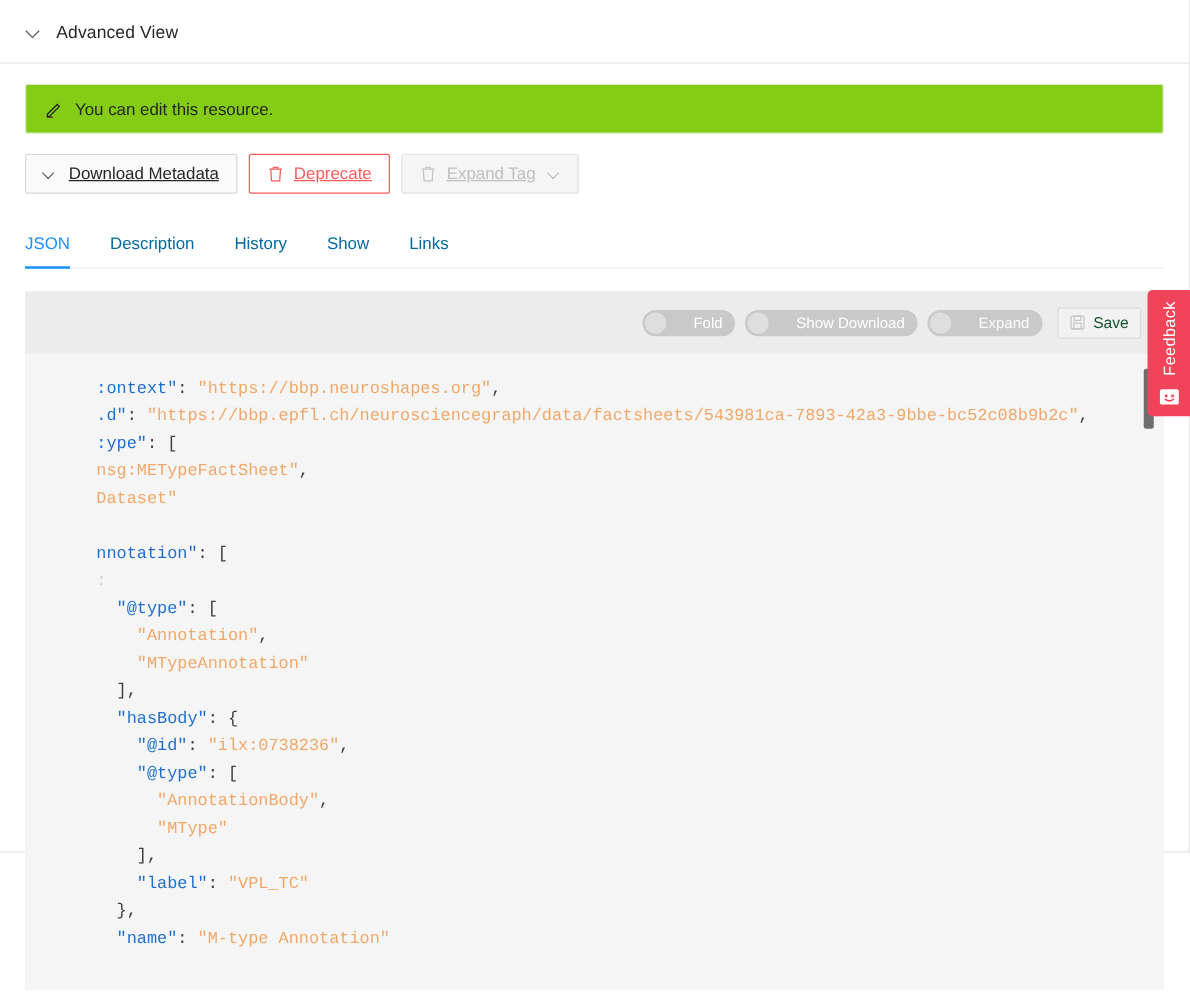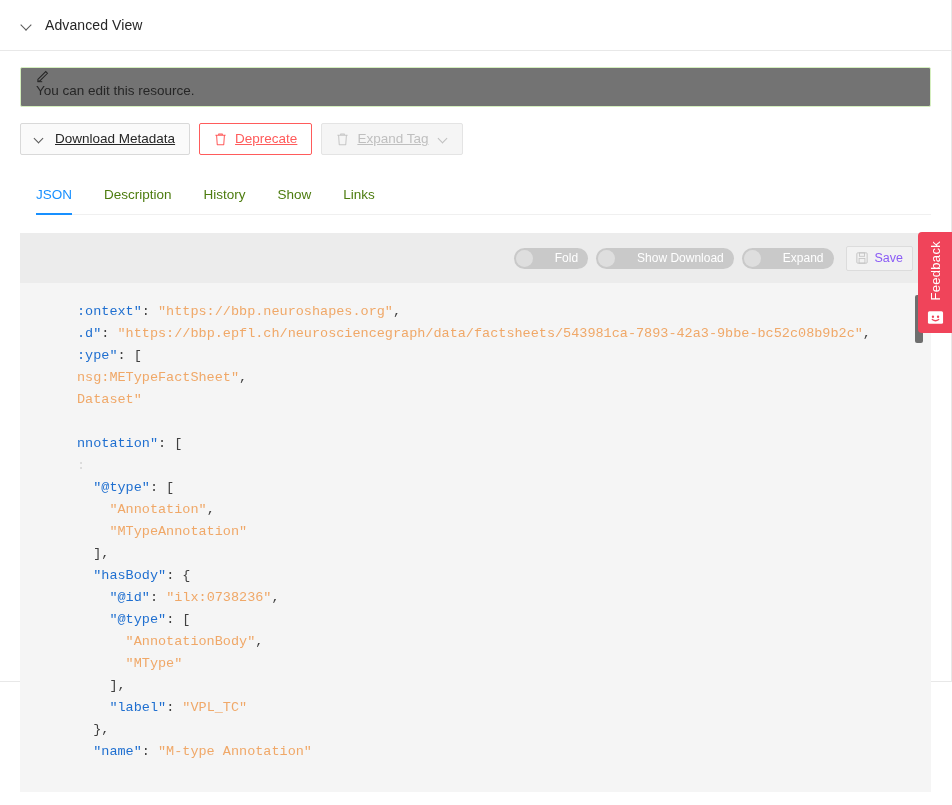--- a/index.html
+++ b/index.html
@@ -57,28 +57,27 @@
 
   
   .panel-body {
     padding: 16px 20px 0 20px;
     position: relative;
   }
 
   
   .alert {
     height: 40px;
-    background: #737373;
+    background: #84cc16;
     border: 1px solid #d5efbf;
     border-radius: 2px;
     display: flex;
-    align-items: flex-start;
+    align-items: center;
     padding-left: 15px;
     margin-bottom: 16px;
-    flex-direction: column;
   }
   .alert-icon {
     width: 15px; height: 15px;
     margin-right: 9px;
     flex: 0 0 auto;
     display: block;
   }
   .alert-text {
     font-size: 13.5px;
     color: #262626;
@@ -152,25 +151,24 @@
   .trash { width: 13px; height: 14px; display: block; flex: 0 0 auto; }
 
   
   .tabs {
     display: flex;
     align-items: flex-end;
     gap: 32px;
     height: 42px;
     border-bottom: 1px solid #f0f0f0;
     margin-bottom: 0;
-    margin-left: 16px;
   }
   .tab {
     font-size: 13.5px;
-    color: #4d7c0f;
+    color: #0369a1;
     padding-bottom: 12px;
     cursor: pointer;
     position: relative;
   }
   .tab.active { color: #1890ff; }
   .tab.active::after {
     content: "";
     position: absolute;
     left: 0; right: 0; bottom: -1px;
     height: 2px;
@@ -219,21 +217,21 @@
   }
   .save-btn {
     height: 25px;
     background: #f2f2f2;
     border: 1px solid #dcdcdc;
     border-radius: 2px;
     display: inline-flex;
     align-items: center;
     padding: 0 9px;
     gap: 7px;
-    color: #8b5cf6;
+    color: #14532d;
     font-size: 12.5px;
     cursor: not-allowed;
     margin-left: 4px;
   }
   .save-ic { width: 12px; height: 12px; display: block; }
 
   .json-code {
     position: relative;
     padding: 18px 0 0 0;
     height: 509px;

